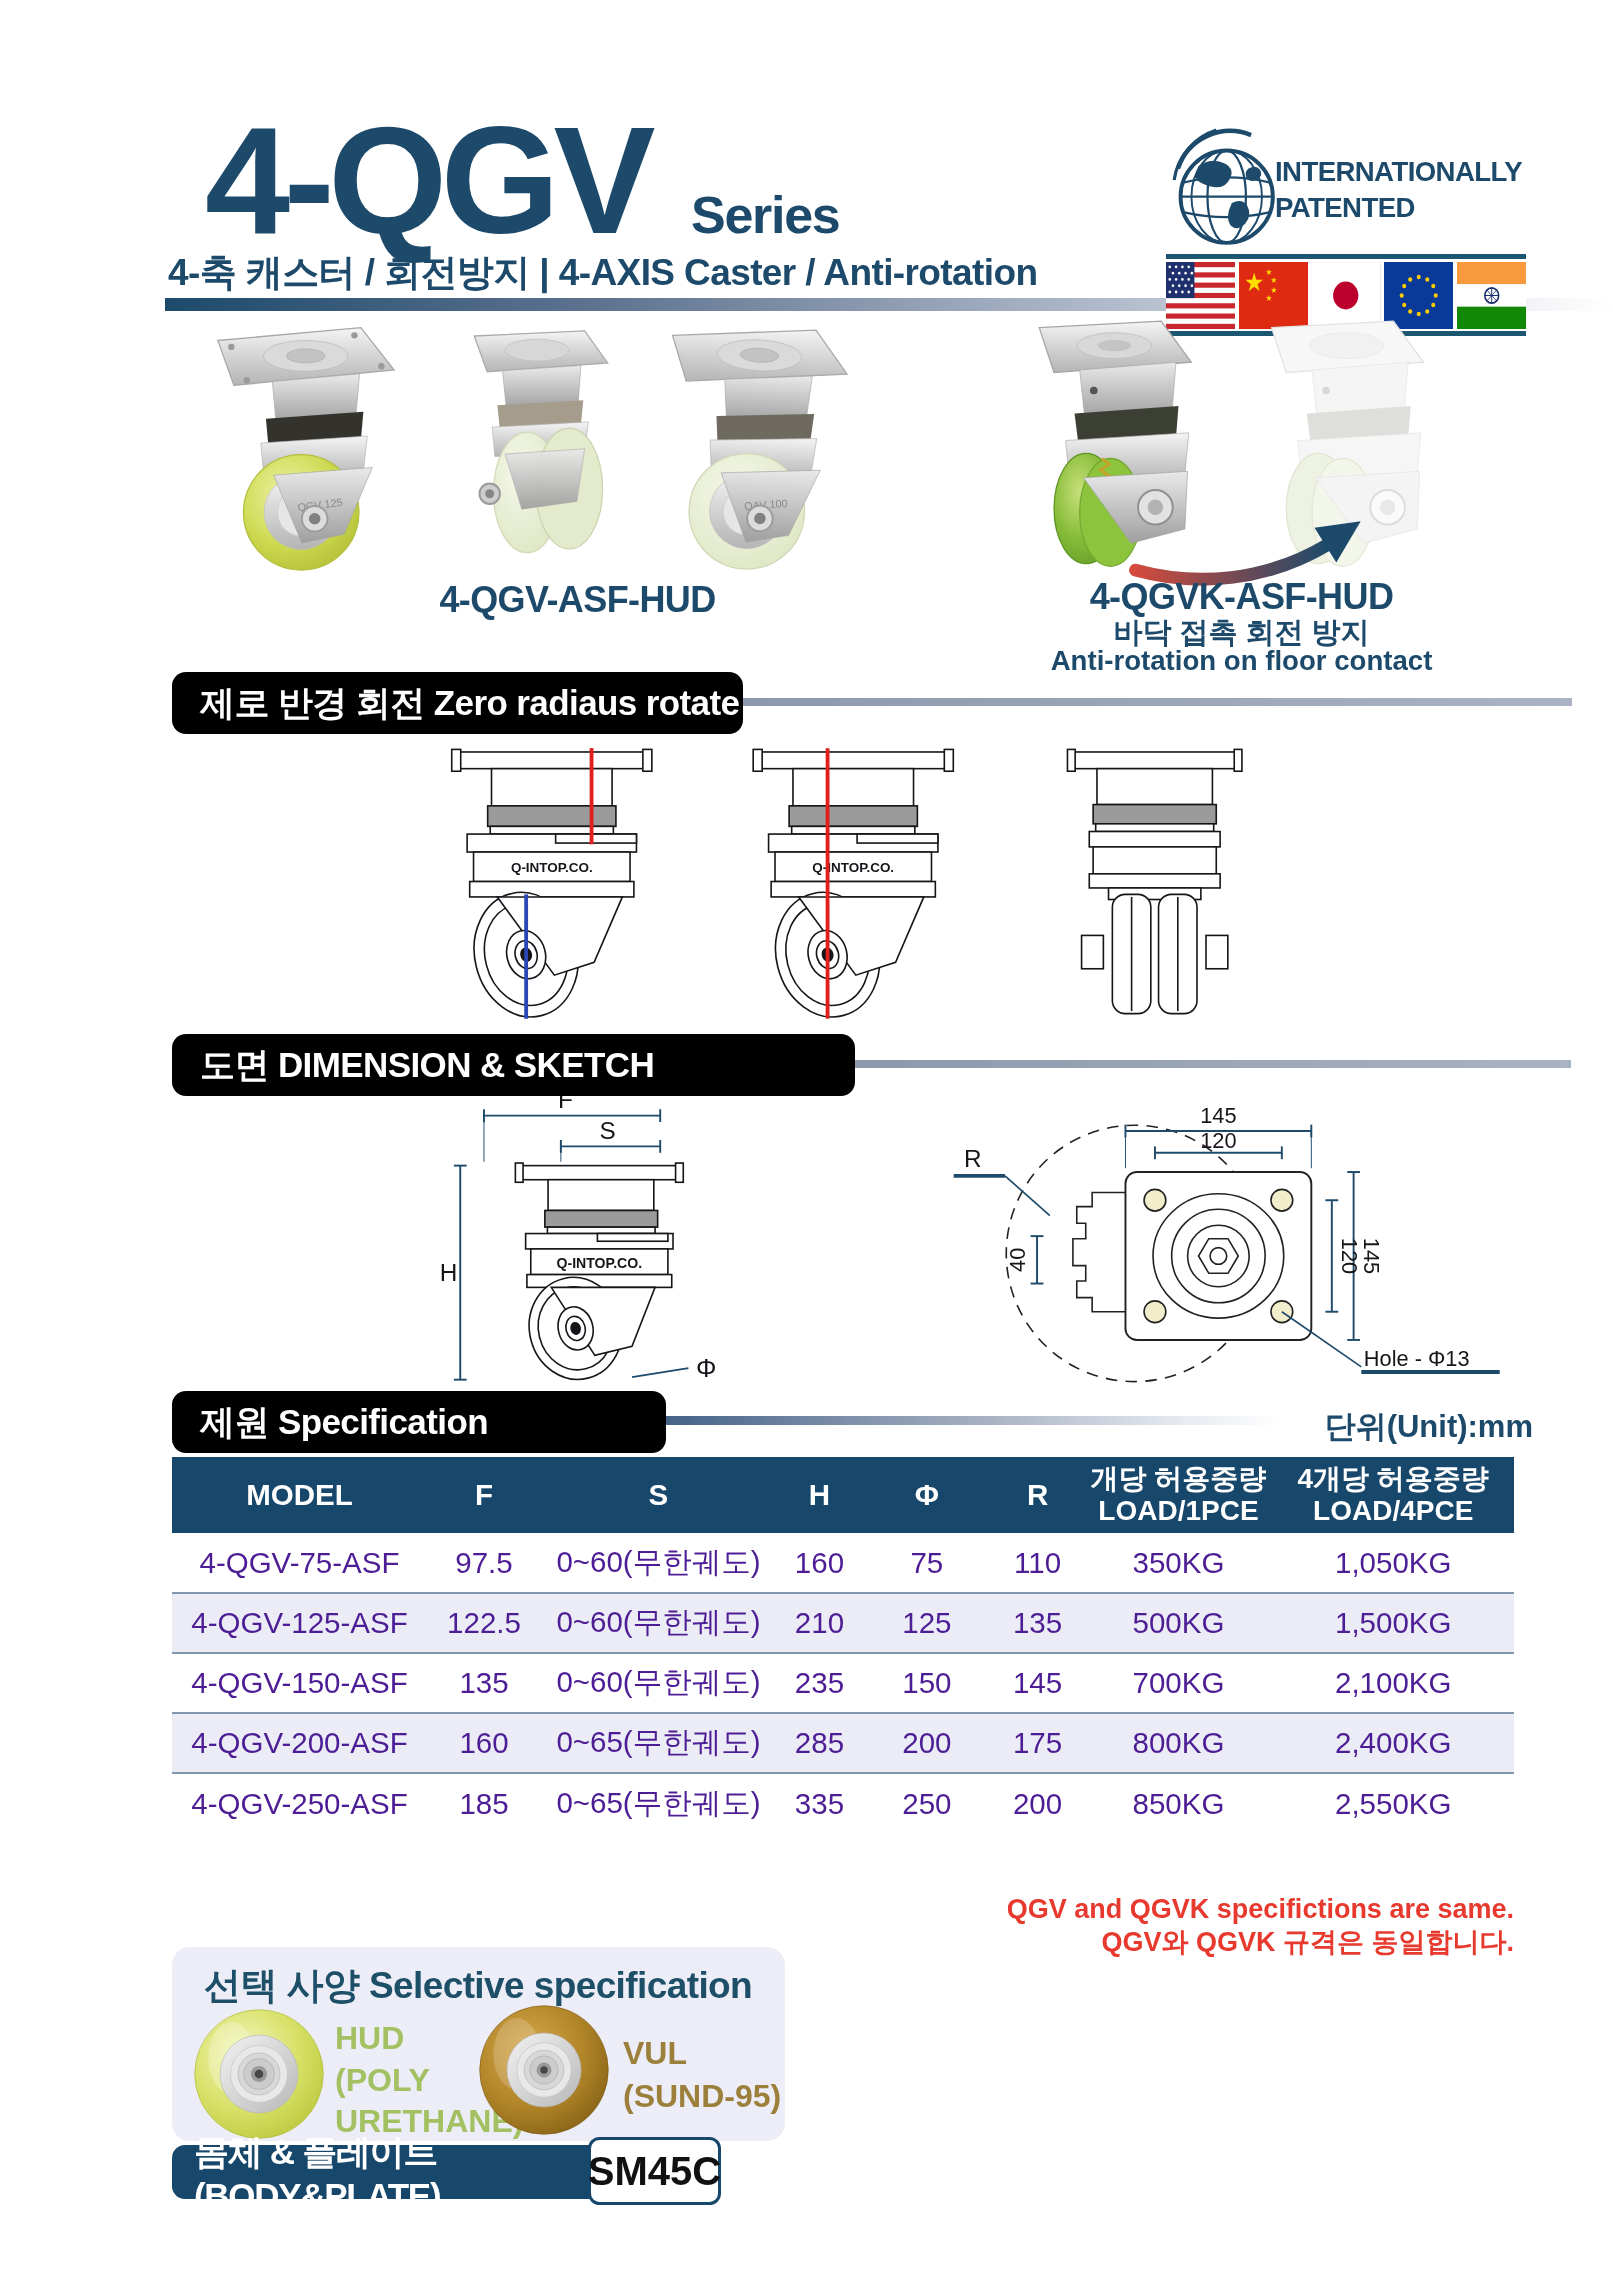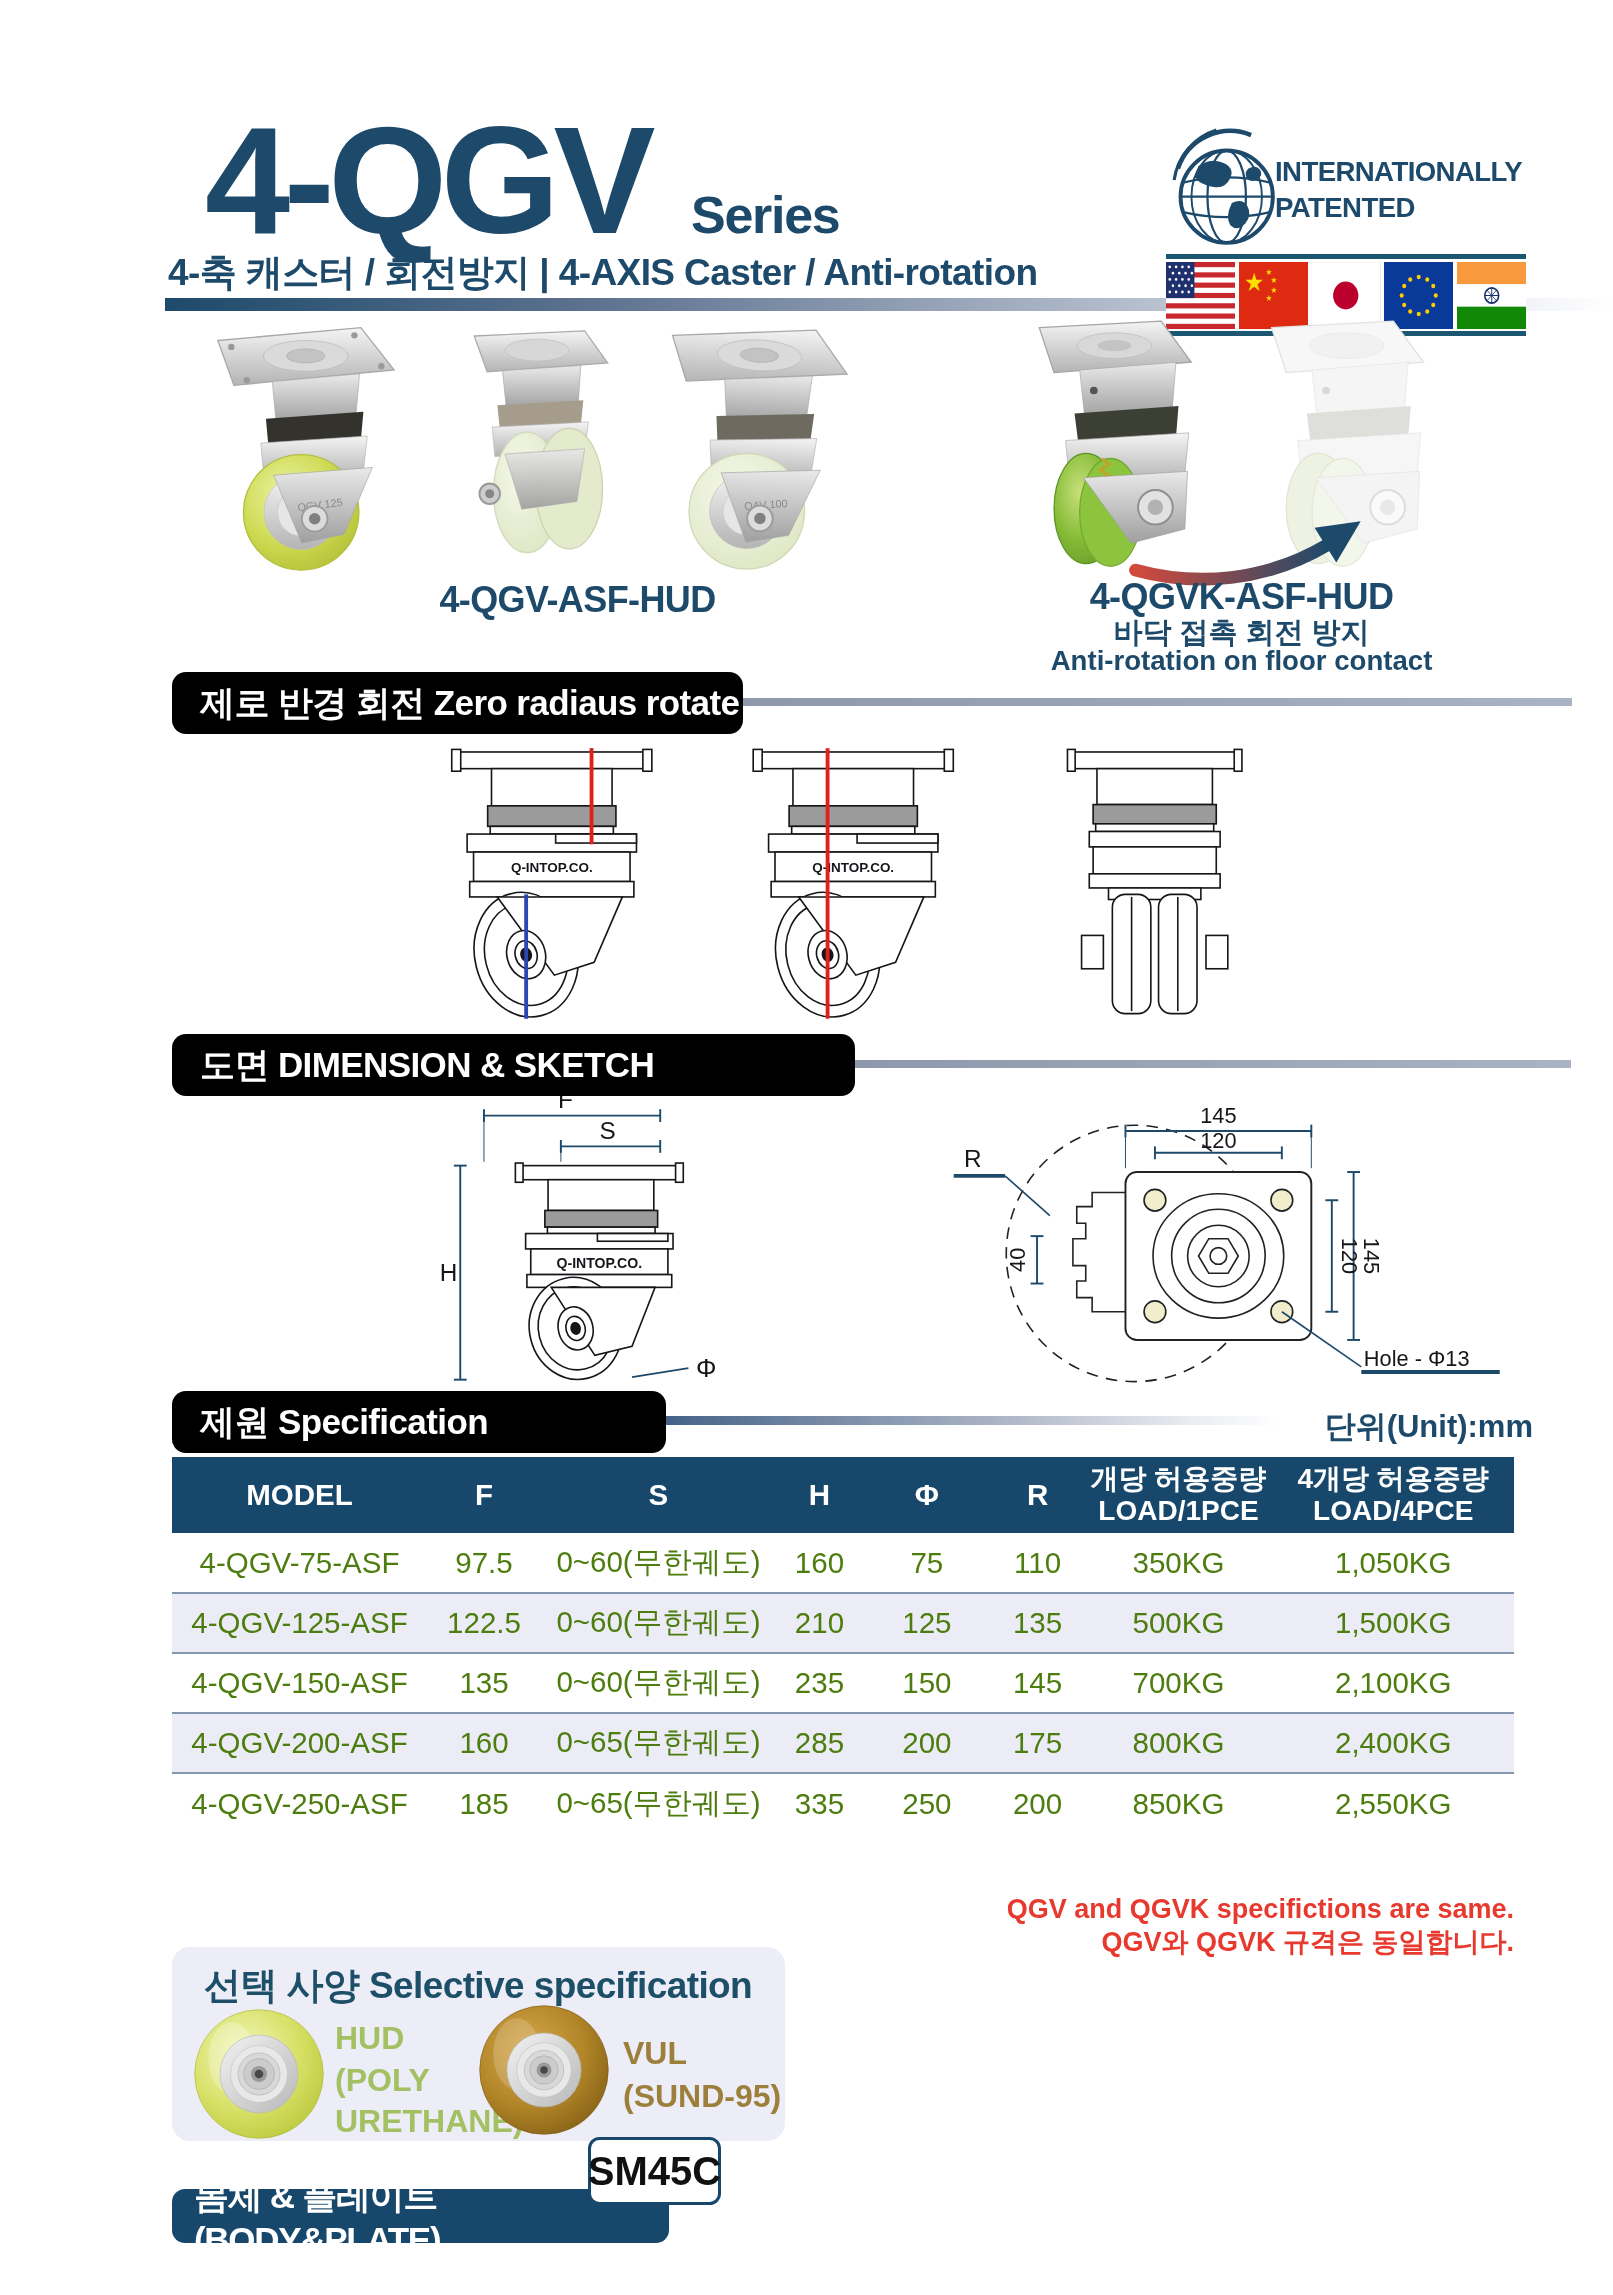--- a/index.html
+++ b/index.html
@@ -35,34 +35,34 @@
   .sec-line { height:7.7px; background:linear-gradient(to right,#8c97ab,#aab3c4); z-index:1; }
   .sec-line-fade { height:9px; background:linear-gradient(to right,#3d5d83,#aab3c4 55%,#e8ebf1 85%,#fff); z-index:1; }
   .unit { left:1257px; top:1406px; width:276px; text-align:right; font-size:31px; font-weight:700; color:#1d4a6b; }
 
   
   .spec-wrap { left:172px; top:1457px; width:1342px; }
   table { width:100%; border-collapse:collapse; table-layout:fixed; }
   thead th { background:#17476b; color:#fff; height:76px; vertical-align:middle; font-weight:700; font-size:29.5px; }
   th .hk { font-size:28px; font-weight:700; line-height:1.15; }
   th .he { font-size:28px; font-weight:700; line-height:1.15; }
-  tbody td { height:60px; text-align:center; vertical-align:middle; font-size:29.5px; color:#4d7c0f; font-weight:400; }
+  tbody td { height:60px; text-align:center; vertical-align:middle; font-size:29.5px; color:#4c1d95; font-weight:400; }
   tbody tr:nth-child(even) { background:#ebecf5; }
   tbody tr + tr td { border-top:2.6px solid #8296ad; }
 
   .notes { left:892px; top:1893px; width:622px; text-align:right; color:#e8392e; font-size:27px; font-weight:700; line-height:1.22; }
 
   
   .sel-panel { left:172px; top:1947px; width:613px; height:194px; background:#ecedf6; border-radius:18px; }
   .sel-title { left:204px; top:1961px; font-size:37px; font-weight:800; color:#1d5068; letter-spacing:-0.6px; }
   .hud-label { left:335px; top:2018px; font-size:32px; font-weight:800; color:#a3c162; line-height:1.3; }
   .vul-label { left:623px; top:2032px; font-size:32px; font-weight:800; color:#9d7f3c; line-height:1.35; }
 
   .bp-bar { left:172px; top:2145px; width:497px; height:54px; background:#17476b; border-radius:13px;
-    color:#fff; display:flex; align-items:center; padding-left:22px; font-size:35px; font-weight:700; letter-spacing:-1.3px;margin-top:44px; }
+    color:#fff; display:flex; align-items:center; padding-left:22px; font-size:35px; font-weight:700; letter-spacing:-1.3px; }
   .sm45c { left:588px; top:2137px; width:133px; height:68px; background:#fff; border:3.8px solid #17476b;
     border-radius:11.5px; display:flex; align-items:center; justify-content:center;
     color:#111; font-size:40px; font-weight:700; z-index:2; }
 
   svg text { font-family:"Liberation Sans", sans-serif; }
 </style>
 </head>
 <body>
 
 <main>

